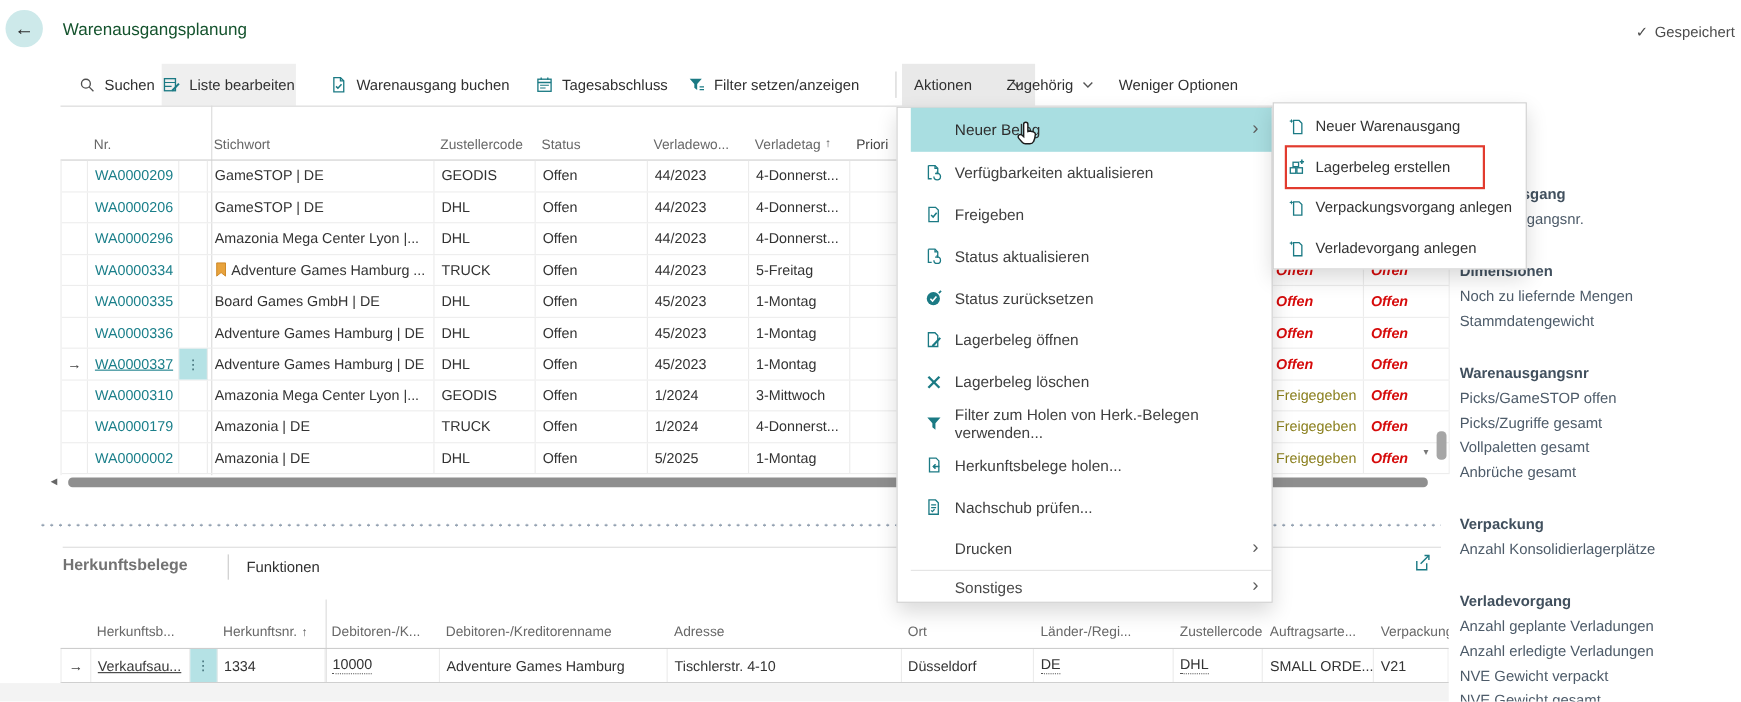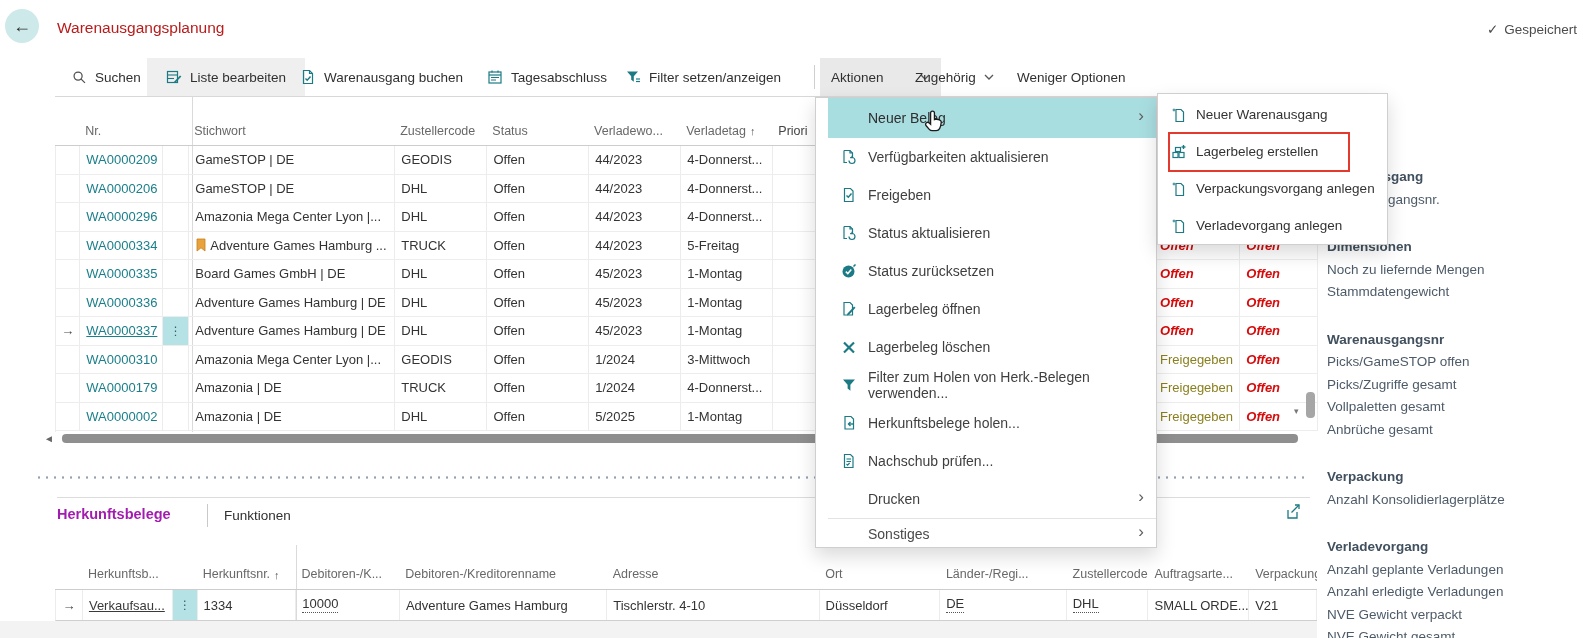--- a/index.html
+++ b/index.html
@@ -3,27 +3,27 @@
 <meta charset="utf-8">
 <style>
   html,body{margin:0;padding:0;background:#fff;}
   .screen{position:relative;width:1583px;height:638px;background:#fff;overflow:hidden;
           font-family:"Liberation Sans",sans-serif;color:#323130;}
   .abs{position:absolute;}
 
   
   .back{left:5px;top:9px;width:34px;height:34px;border-radius:50%;background:#cde9ea;
         display:flex;align-items:center;justify-content:center;font-size:18px;color:#2e2e2e;}
-  .title{left:57px;top:19px;font-size:15.5px;color:#b91c1c;}
+  .title{left:57px;top:19px;font-size:15.5px;color:#14532d;}
   .saved{left:1487px;top:21px;font-size:13.5px;color:#4c4c4c;display:flex;gap:6px;align-items:center;white-space:nowrap;}
 
   
   .tbi{position:absolute;top:58px;height:38px;display:flex;align-items:center;gap:8px;
        font-size:13.5px;color:#303030;white-space:nowrap;}
-  .tbi.active{background:#efefef;padding:0 19px;justify-content:flex-end;}
+  .tbi.active{background:#efefef;padding:0 1px;justify-content:flex-end;}
   .tbi.open{background:#e9e9e9;padding:0 11px;gap:36px;}
   .tb-line{left:55px;top:96px;width:1262px;height:1px;background:#d8d8d8;}
   .tb-div{left:814px;top:65px;width:1px;height:24px;background:#cfcfcf;}
 
   
   .fz1{left:192px;top:96px;width:1px;height:336px;background:#dadada;}
   .fz2{left:296px;top:545px;width:1px;height:76px;background:#dadada;}
 
   
   .ghead{left:55px;top:117px;width:1262px;height:29px;display:flex;border-bottom:1px solid #cdcdcd;box-sizing:border-box;overflow:hidden;}
@@ -47,21 +47,21 @@
   
   .hsb-left{left:44px;top:433px;font-size:10px;color:#666;}
   .hsb-thumb{left:62px;top:434px;width:1236px;height:9px;background:#8f8f8f;border-radius:4px;}
   .vsb-thumb{left:1306px;top:392px;width:9px;height:26px;background:#a6a6a6;border-radius:4px;}
   .vsb-down{left:1294px;top:406px;font-size:9px;color:#777;}
   .dotline{left:35px;top:476px;width:1275px;height:3px;
            background-image:radial-gradient(circle,#93a1b1 1px,rgba(0,0,0,0) 1.3px);background-size:8px 3px;}
 
   
   .sec-line{left:57px;top:497px;width:1253px;height:1px;background:#dcdcdc;}
-  .sec-title{left:57px;top:506px;font-size:14.5px;font-weight:bold;color:#a21caf;}
+  .sec-title{left:57px;top:506px;font-size:14.5px;font-weight:bold;color:#737373;}
   .sec-div{left:207px;top:504px;width:1px;height:23px;background:#c9c9c9;}
   .sec-func{left:224px;top:508px;font-size:13.5px;color:#303030;}
   .share{left:1284px;top:502px;}
   .bh{left:55px;top:556px;width:1262px;height:34px;display:flex;border-bottom:1px solid #cdcdcd;box-sizing:border-box;overflow:hidden;}
   .bhc{box-sizing:border-box;padding:0 6px 8px 6px;display:flex;align-items:flex-end;font-size:12.5px;color:#686868;white-space:nowrap;overflow:hidden;}
   .br{left:55px;top:590px;width:1262px;height:31px;display:flex;border-bottom:1px solid #cfcfcf;box-sizing:border-box;overflow:hidden;border-left:1px solid #ececec;}
   .b1{width:27px;justify-content:center;padding:0 2px;color:#444;}
   .b2{width:90px;}.b3{width:25px;justify-content:center;background:#b5e2e5;color:#33606a;font-size:12px;}
   .b4{width:99px;}.b5{width:104px;}.b6{width:208px;}.b7{width:213px;}.b8{width:121px;}
   .b9{width:127px;}.b10{width:82px;}.b11{width:101px;}.b12{width:68px;}

